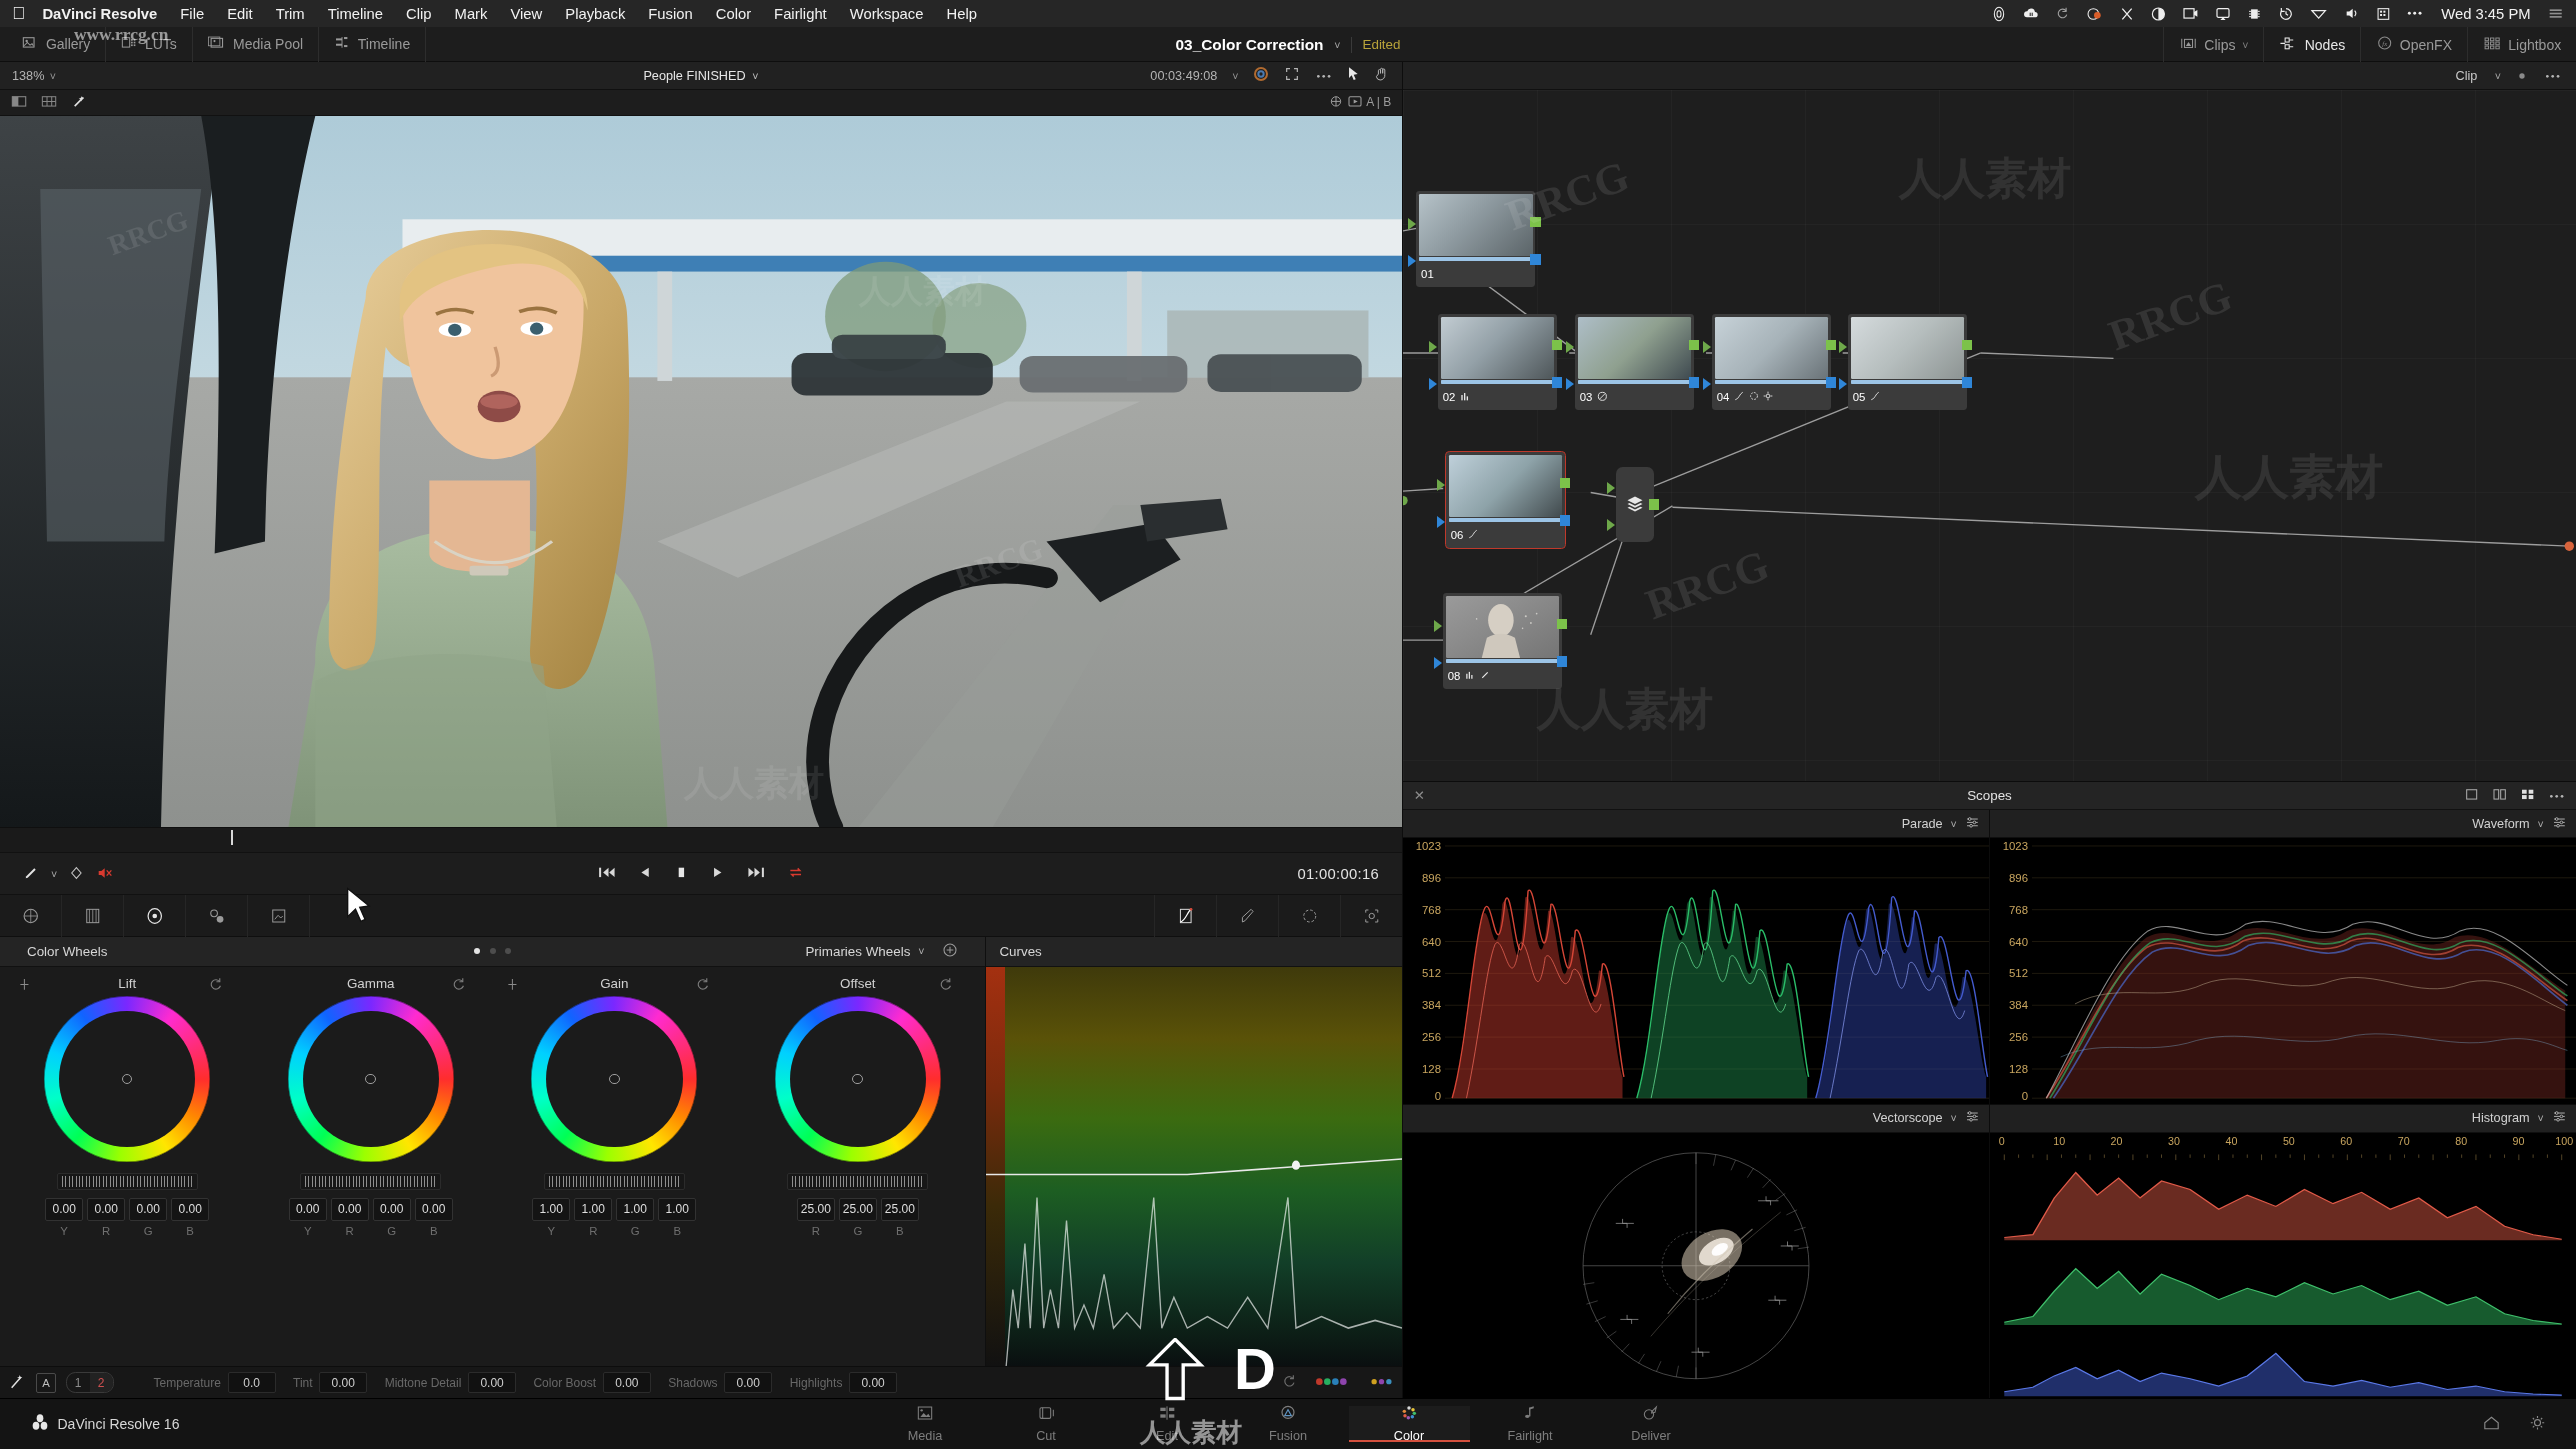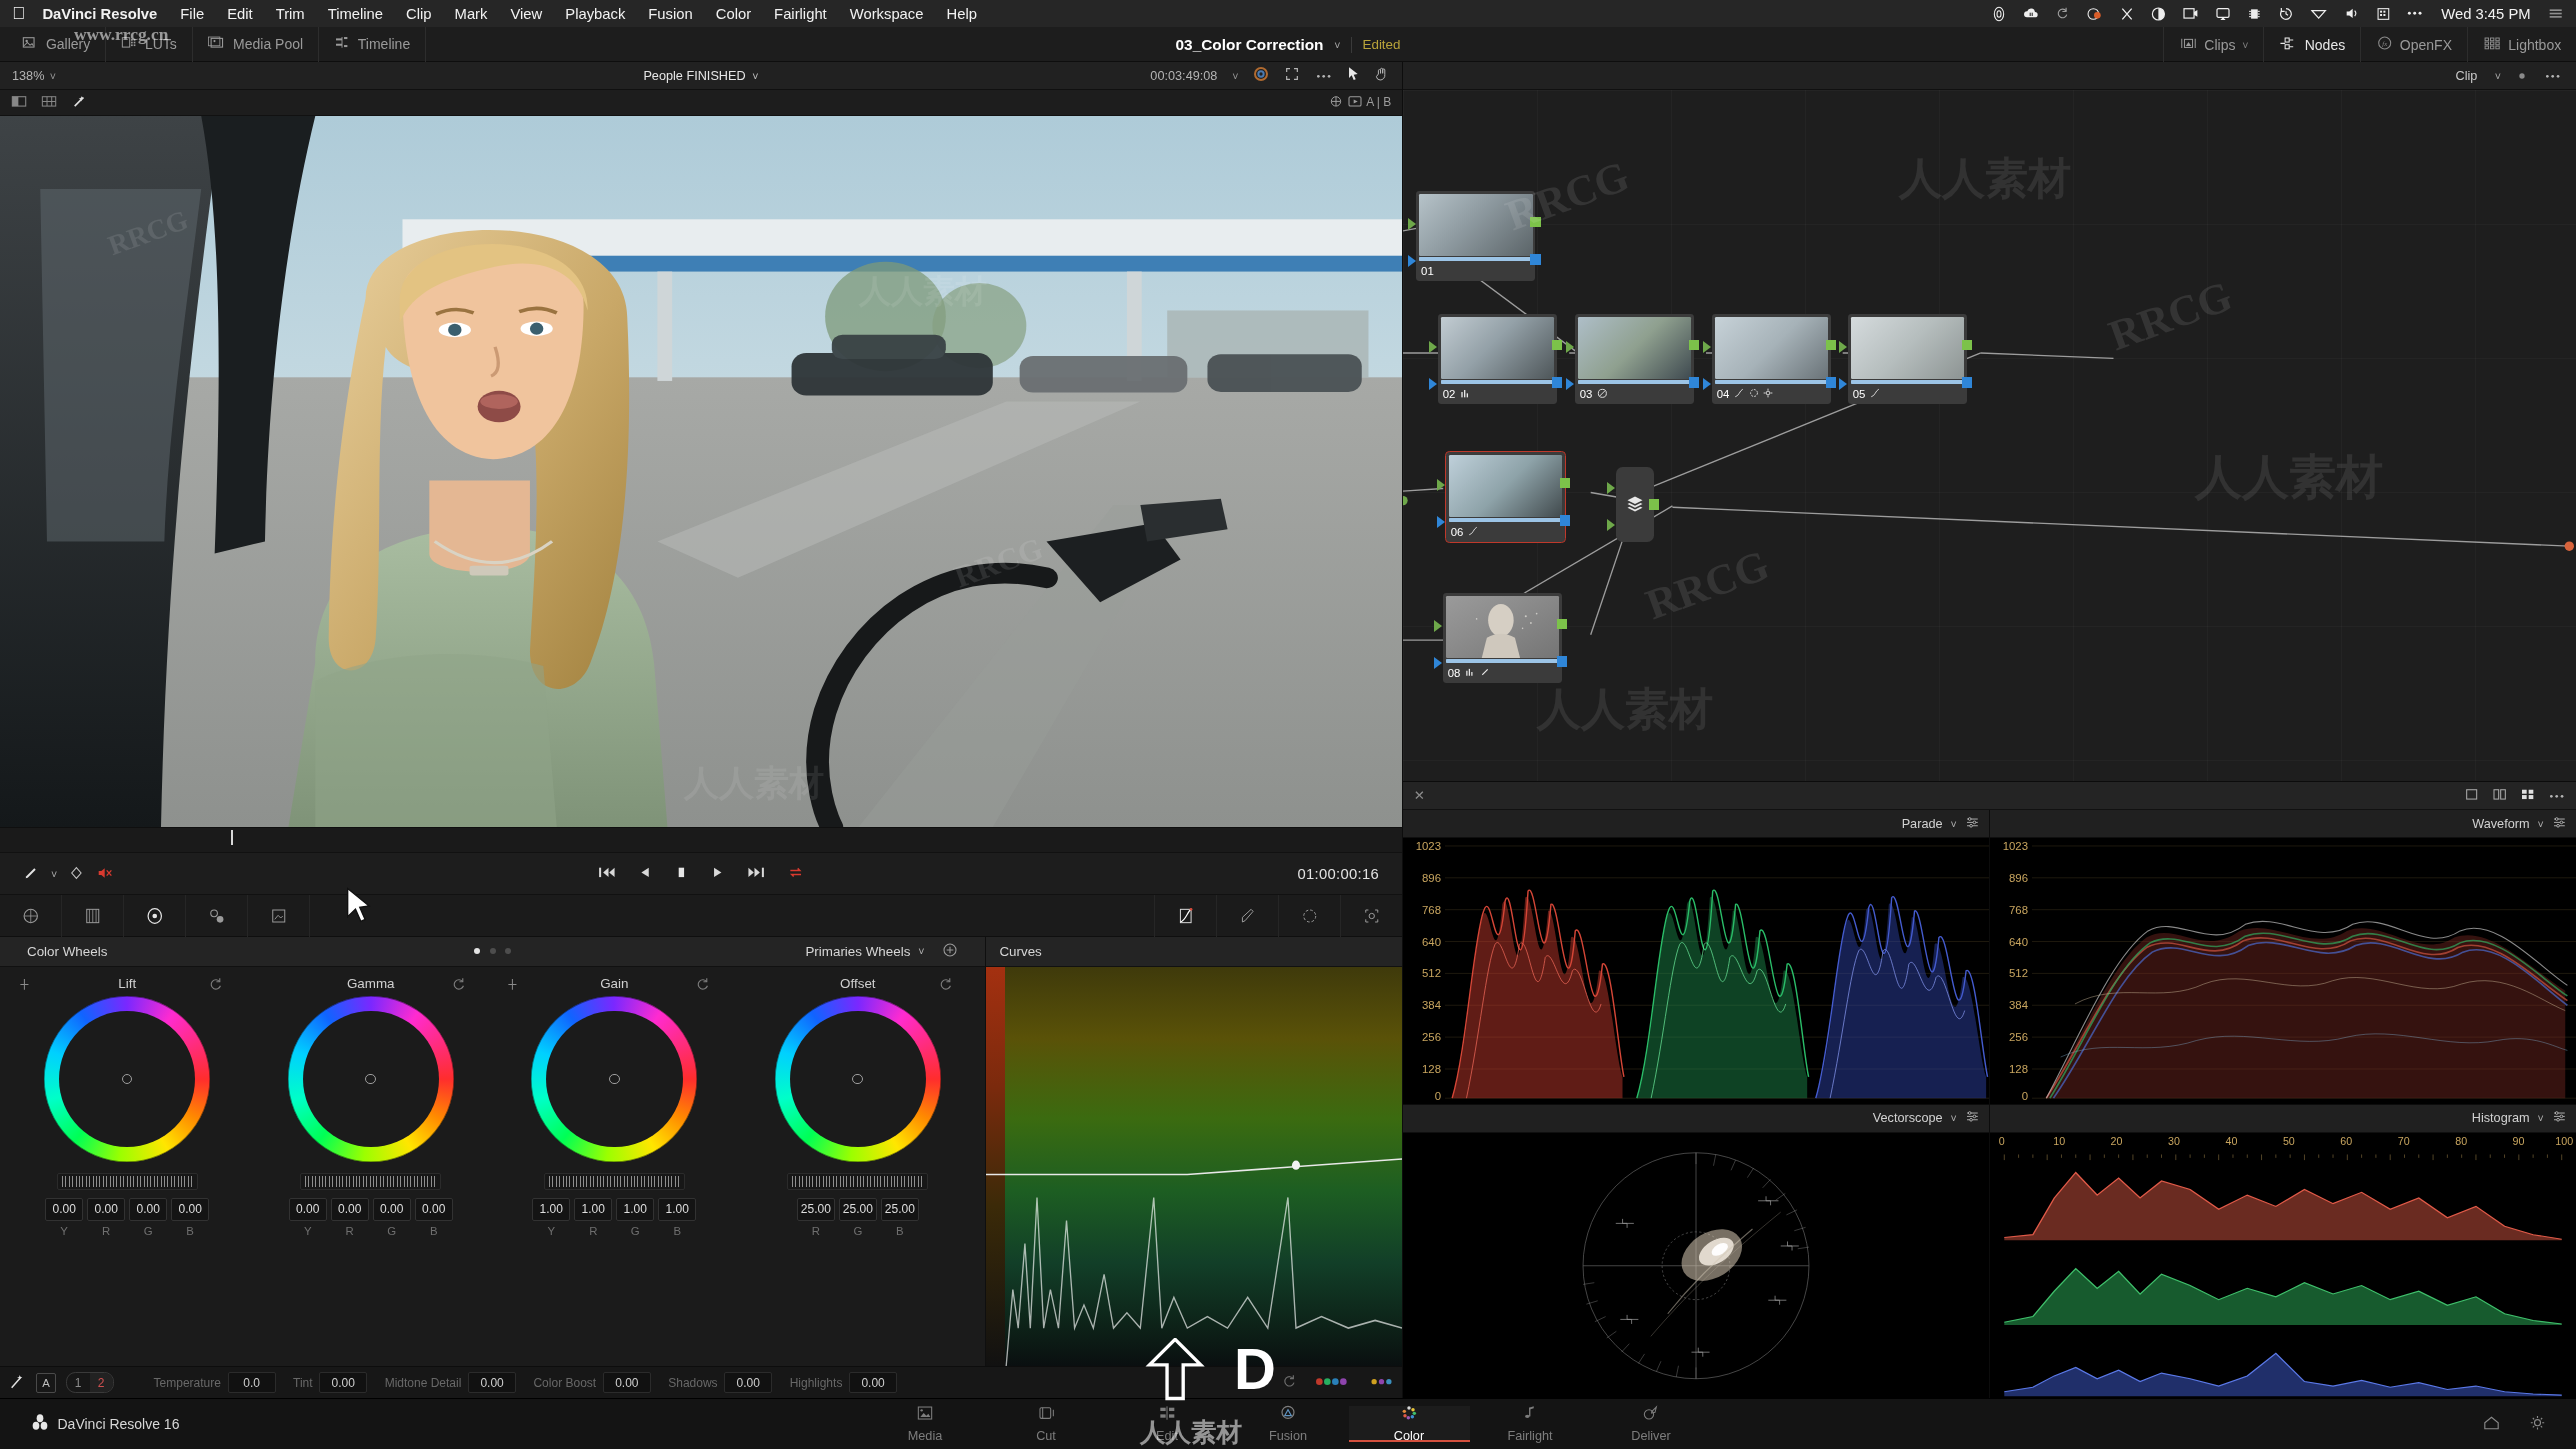--- a/index.html
+++ b/index.html
@@ -170,21 +170,21 @@
     background:#1e1e1e;
     background-image:
       linear-gradient(to right, rgba(255,255,255,.028) 0.7px, transparent 0.7px),
       linear-gradient(to bottom, rgba(255,255,255,.028) 0.7px, transparent 0.7px);
     background-size:134px 134px;
   }
   .node{ position:absolute; background:#3b3b3b; border-radius:3.4px; padding:2.7px 2.7px 0 2.7px; }
   .node.sel{ outline:1.3px solid #c0392b; outline-offset:0; }
   .node .thumb{ width:100%; height:100%; border-radius:1.3px; overflow:hidden; position:relative; background:#6b6b6b;}
   .node .bluebar{ height:4px; background:#9cc4e6; margin-top:1.3px; border-radius:0.7px;}
-  .node .nlabel{ height:20px; display:flex; align-items:center; gap:4.7px; font-size:11.4px; color:#fff; padding-left:2px;}
+  .node .nlabel{ height:26px; display:flex; align-items:center; gap:4.7px; font-size:11.4px; color:#fff; padding-left:2px;}
   .port{ position:absolute; width:0; height:0; }
   .port.inG{ border-top:6px solid transparent; border-bottom:6px solid transparent; border-left:8.7px solid #6ea84a;}
   .port.inB{ border-top:6px solid transparent; border-bottom:6px solid transparent; border-left:8.7px solid #2f86d8;}
   .port.outG{ width:10.7px; height:10.7px; background:#7cc24a; border:none;}
   .port.outB{ width:10.7px; height:10.7px; background:#2f86d8; border:none;}
   .layermix{ position:absolute; width:38px; height:75px; background:#3b3b3b; border-radius:6.7px; display:flex; align-items:center; justify-content:center;}
   svg.wires{ position:absolute; inset:0; width:100%; height:100%; pointer-events:none;}
 
   
   .scopes{ flex:1; display:flex; flex-direction:column; background:#1a1a1a; border-top:0.7px solid #0c0c0c; min-height:0;}
@@ -1151,20 +1151,21 @@
         <div class="wm cjk" style="left:496px; top:60px; font-size:43px;">人人素材</div>
         <div class="wm" style="left:704px; top:201px; font-size:43px; transform:rotate(-20deg);">RRCG</div>
         <div class="wm cjk" style="left:792px; top:356px; font-size:47px;">人人素材</div>
         <div class="wm" style="left:241px; top:470px; font-size:43px; transform:rotate(-20deg);">RRCG</div>
         <div class="wm cjk" style="left:134px; top:590px; font-size:44px;">人人素材</div>
       </div>
 
       <div class="scopes">
         <div class="scopeshead">
           <span style="color:#8c8c8c;font-size:13.4px;">✕</span>
+          <span class="ttl">Scopes</span>
           <span class="rt">
             <span><svg width="16" height="14.8" viewBox="0 0 24 22">
                   <rect x="4" y="4" width="15" height="14" fill="none" stroke="#a8a8a8" stroke-width="1.6"></rect>
                 </svg></span>
             <span><svg width="16" height="14.8" viewBox="0 0 24 22">
                   <g fill="none" stroke="#a8a8a8" stroke-width="1.6">
                     <rect x="3" y="4" width="7" height="14"></rect>
                     <rect x="13" y="4" width="7" height="14"></rect>
                   </g>
                 </svg></span>

